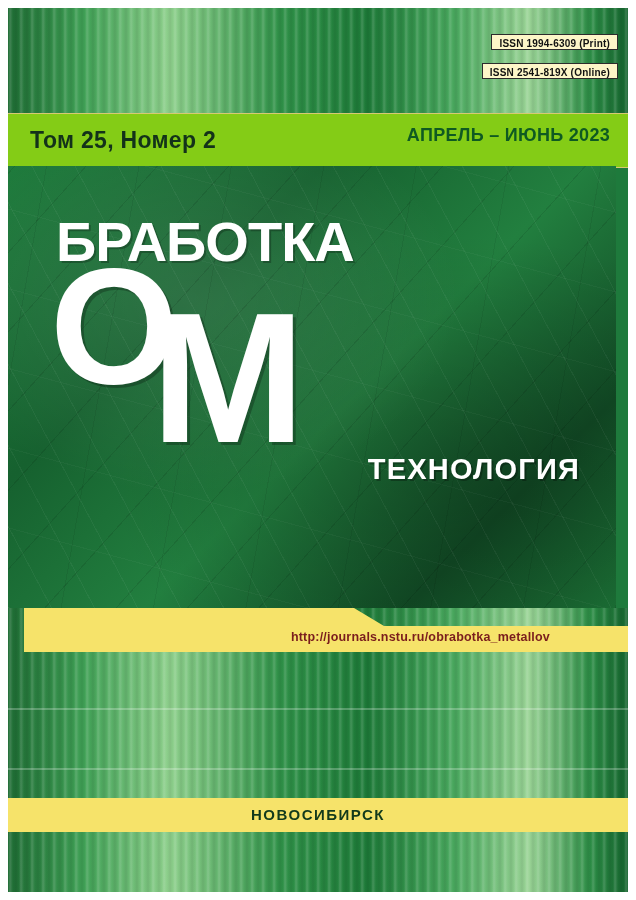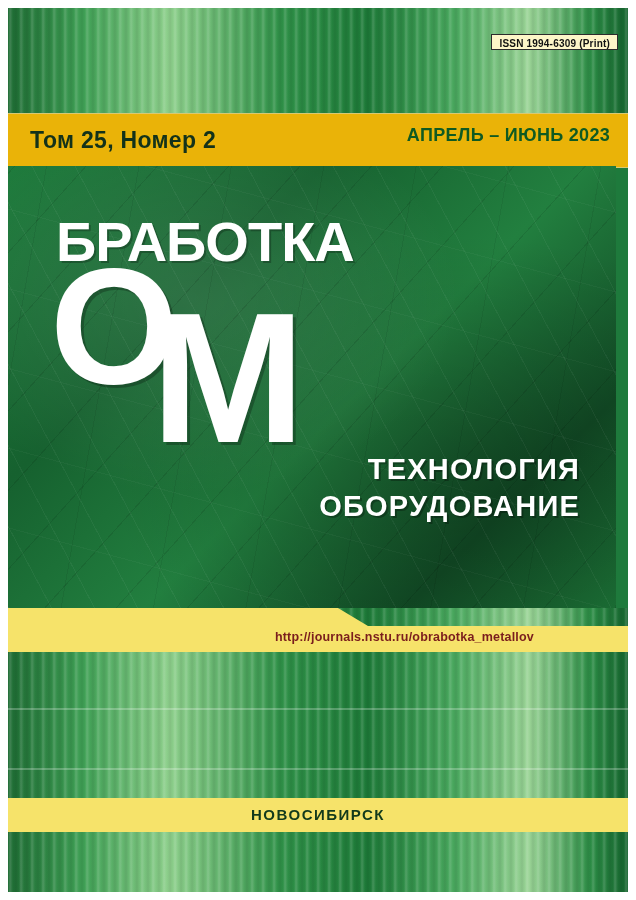--- a/index.html
+++ b/index.html
@@ -72,21 +72,21 @@
   .issn-print { top: 26px; }
   .issn-online { top: 55px; }
 
   
   .band {
     position: absolute;
     left: 0;
     width: 620px;
     top: 105px;
     height: 53px;
-    background: #eab308;
+    background: #84cc16;
     border-top: 1px solid #d8c873;
     border-bottom: 1px solid #d8c873;
   }
   .band-left {
     position: absolute;
     left: 22px;
     top: 13px;
     font-size: 23px;
     font-weight: bold;
     color: #13321a;
@@ -194,21 +194,21 @@
     font-weight: bold;
     color: #ffffff;
     letter-spacing: 1.2px;
     line-height: 1.28;
     text-shadow: 2px 2px 0 rgba(0,0,0,0.28);
   }
 
   
   .url-strip {
     position: absolute;
-    left: 0;
+    left: 16px;
     top: 600px;
     width: 548px;
     height: 44px;
   }
   .url-strip-bg {
     position: absolute;
     left: 0;
     top: 0;
     width: 620px;
     height: 44px;
@@ -261,36 +261,36 @@
 <div class="cover">
   <div class="paper">
 
     <div class="stripes stripes-top"></div>
     <div class="stripes stripes-bottom"></div>
 
     <div class="hairline" style="top: 700px;"></div>
     <div class="hairline" style="top: 760px;"></div>
 
     <div class="issn-box issn-print">ISSN 1994-6309 (Print)</div>
+    <div class="issn-box issn-online">ISSN 2541-819X (Online)</div>
 
     <div class="band">
       <div class="band-left">Том 25,  Номер 2</div>
       <div class="band-right">АПРЕЛЬ – ИЮНЬ 2023</div>
     </div>
 
     <div class="panel">
       <div class="title-block">
         <div class="word-brabotka">БРАБОТКА</div>
         <div class="mono-o">О</div>
         <div class="mono-m">М</div>
       </div>
 
       <div class="subtitles">
         <div>ТЕХНОЛОГИЯ</div>
-        <div>ОБОРУДОВАНИЕ</div>
       </div>
     </div>
 
     <div class="url-strip">
       <div class="url-strip-bg"></div>
       <div class="url-text">http://journals.nstu.ru/obrabotka_metallov</div>
     </div>
 
     <div class="city-bar"></div>
     <div class="city-text">НОВОСИБИРСК</div>

